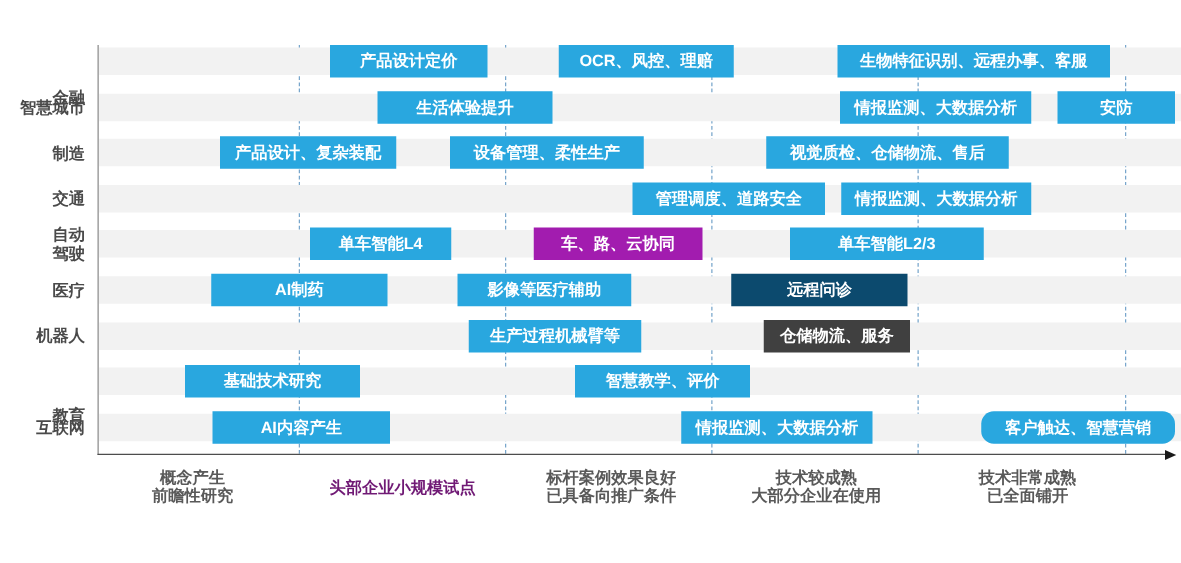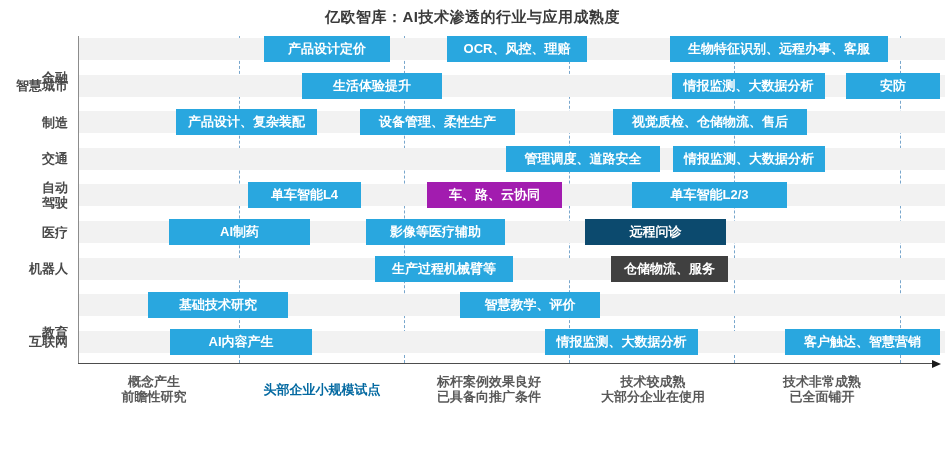--- a/index.html
+++ b/index.html
@@ -17,21 +17,20 @@
   .axis-h{position:absolute;height:1px;}
   .axis-v{position:absolute;width:1px;}
   .arrow{position:absolute;width:0;height:0;border-top:4px solid transparent;
     border-bottom:4px solid transparent;}
   .source-note{position:absolute;left:8px;bottom:5px;font-size:11px;font-style:italic;}
 </style>
 </head>
 <body>
 
 <div id="stage-canvas">
-  <div class="chart-title" style="color: rgb(58, 58, 58);">亿欧智库：AI技术渗透的行业与应用成熟度</div>
   <div id="chart">
       <div class="gridline" style="left: 239px; top: 36px; height: 327px; border-left-color: rgb(120, 166, 204);"></div>
       <div class="gridline" style="left: 404px; top: 36px; height: 327px; border-left-color: rgb(120, 166, 204);"></div>
       <div class="gridline" style="left: 569px; top: 36px; height: 327px; border-left-color: rgb(120, 166, 204);"></div>
       <div class="gridline" style="left: 734px; top: 36px; height: 327px; border-left-color: rgb(120, 166, 204);"></div>
       <div class="gridline" style="left: 900px; top: 36px; height: 327px; border-left-color: rgb(120, 166, 204);"></div>
       <div class="row-band" style="left: 79px; top: 38px; width: 866px; height: 22px; background: rgb(242, 242, 242);"></div>
       <div class="cat-label" style="left: 0px; width: 68px; top: 41.5px; color: rgb(74, 74, 74); margin-top: 28px;">
         <div>金融</div>
       </div>
@@ -84,29 +83,29 @@
         <div>教育</div>
       </div>
       <div class="bar" style="left: 148px; width: 140px; top: 292.2px; height: 26px; background: rgb(41, 167, 223); color: rgb(255, 255, 255); z-index: 2;">基础技术研究</div>
       <div class="bar" style="left: 460px; width: 140px; top: 292.2px; height: 26px; background: rgb(41, 167, 223); color: rgb(255, 255, 255); z-index: 2;">智慧教学、评价</div>
       <div class="row-band" style="left: 79px; top: 330.8px; width: 866px; height: 22px; background: rgb(242, 242, 242);"></div>
       <div class="cat-label" style="left: 0px; width: 68px; top: 334.3px; color: rgb(74, 74, 74);">
         <div>互联网</div>
       </div>
       <div class="bar" style="left: 170px; width: 142px; top: 328.8px; height: 26px; background: rgb(41, 167, 223); color: rgb(255, 255, 255); z-index: 2;">AI内容产生</div>
       <div class="bar" style="left: 545px; width: 153px; top: 328.8px; height: 26px; background: rgb(41, 167, 223); color: rgb(255, 255, 255); z-index: 2;">情报监测、大数据分析</div>
-      <div class="bar" style="left: 785px; width: 155px; top: 328.8px; height: 26px; background: rgb(41, 167, 223); color: rgb(255, 255, 255); z-index: 2;">客户触达、智慧营销</div>
+      <div class="bar" style="left: 785px; width: 155px; top: 328.8px; height: 26px; background: rgb(41, 167, 223); color: rgb(255, 255, 255); z-index: 2; border-radius: 10px;">客户触达、智慧营销</div>
       <div class="axis-v" style="left: 78px; top: 36px; height: 328px; background: rgb(140, 140, 140);"></div>
       <div class="axis-h" style="left: 78px; top: 363px; width: 854px; background: rgb(77, 77, 77);"></div>
       <div class="arrow" style="left: 932px; top: 359.5px; border-left: 9px solid rgb(26, 26, 26);"></div>
       <div class="stage-label" style="left: 64px; top: 372px; width: 180px; height: 34px; color: rgb(89, 89, 89);">
         <div>概念产生</div>
         <div>前瞻性研究</div>
       </div>
-      <div class="stage-label" style="left: 232px; top: 372px; width: 180px; height: 34px; color: #0369a1;">
+      <div class="stage-label" style="left: 232px; top: 372px; width: 180px; height: 34px; color: #701a75;">
         <div>头部企业小规模试点</div>
       </div>
       <div class="stage-label" style="left: 399px; top: 372px; width: 180px; height: 34px; color: rgb(89, 89, 89);">
         <div>标杆案例效果良好</div>
         <div>已具备向推广条件</div>
       </div>
       <div class="stage-label" style="left: 563px; top: 372px; width: 180px; height: 34px; color: rgb(89, 89, 89);">
         <div>技术较成熟</div>
         <div>大部分企业在使用</div>
       </div>

